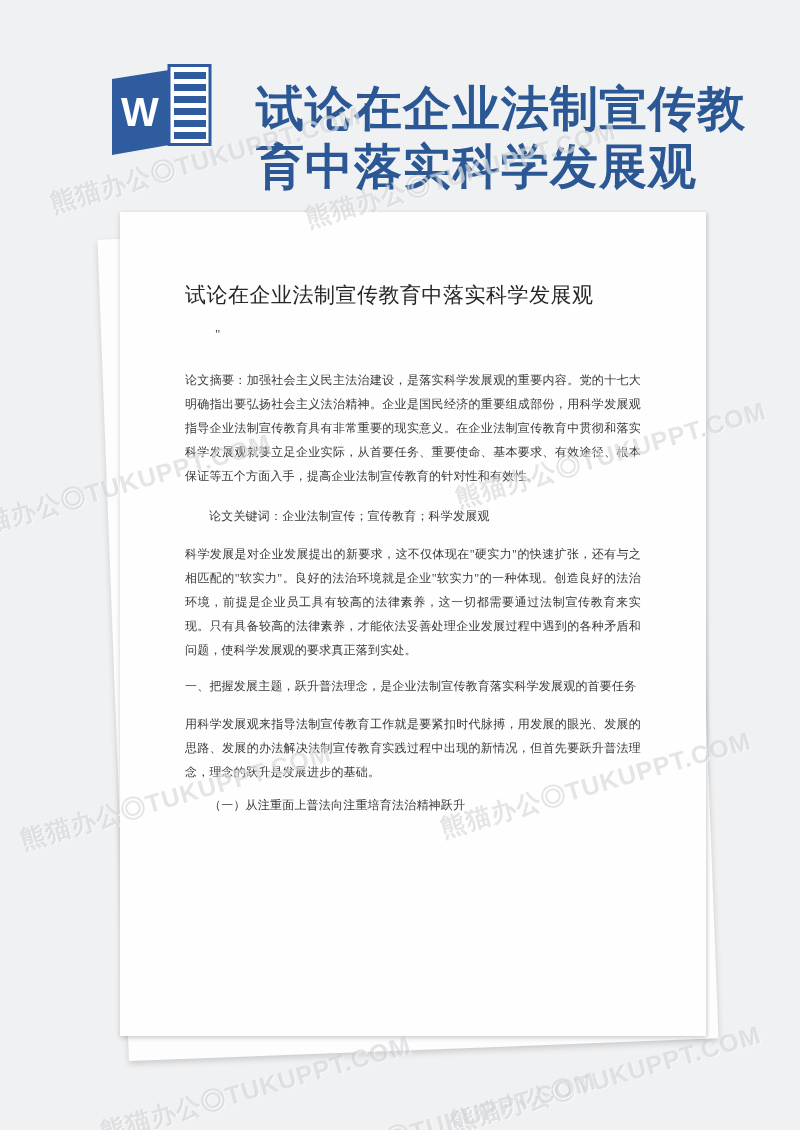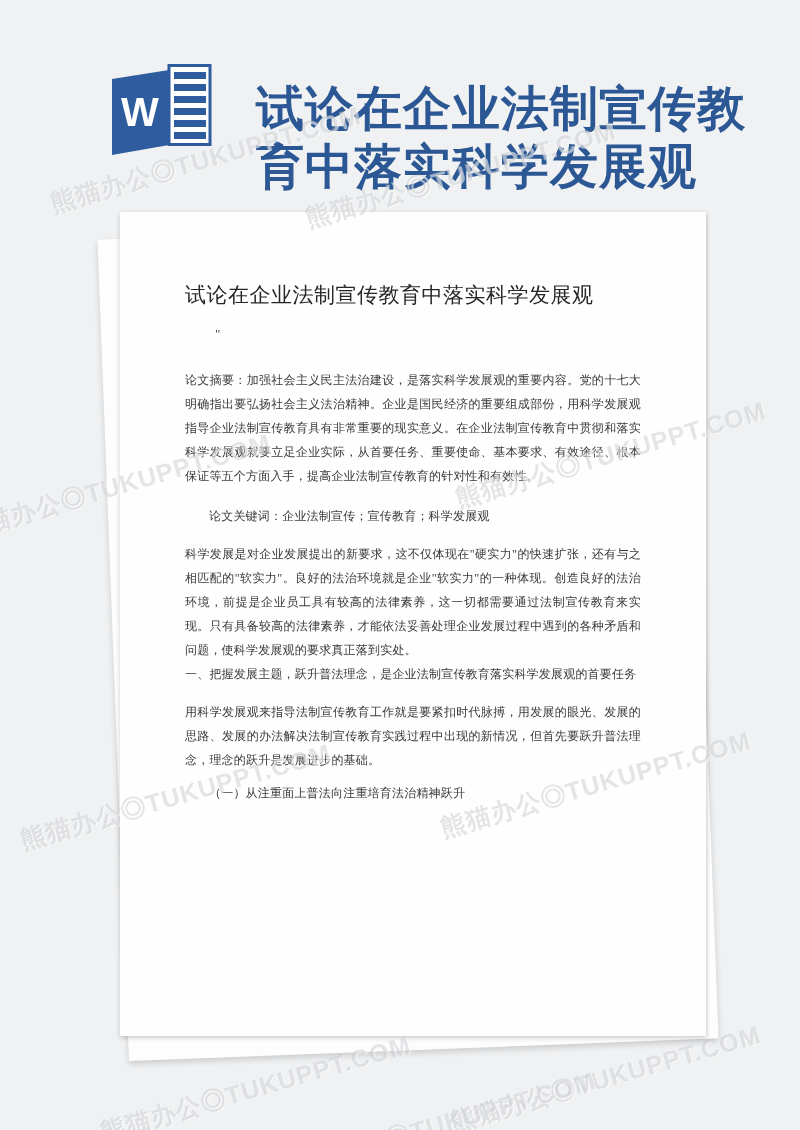--- a/index.html
+++ b/index.html
@@ -46,21 +46,21 @@
     font-size:13px;color:#4a4a4a;height:16px;line-height:16px;
   }
   .para{
     font-size:12px;line-height:24px;
     text-align:justify;
     letter-spacing:0.2px;
   }
   .p-abstract{margin-top:26px;}
   .p-keywords{margin-top:16px;text-indent:2em;}
   .p-intro{margin-top:14px;}
-  .p-heading{margin-top:0;}
+  .p-heading{margin-top:12px;}
   .p-h1body{margin-top:14px;}
   .p-subheading{margin-top:9px;text-indent:2em;}
   .p-s1body{margin-top:25px;}
 
   
   .wm{
     position:absolute;
     white-space:nowrap;
     font-size:25px;font-weight:bold;
     letter-spacing:1px;

